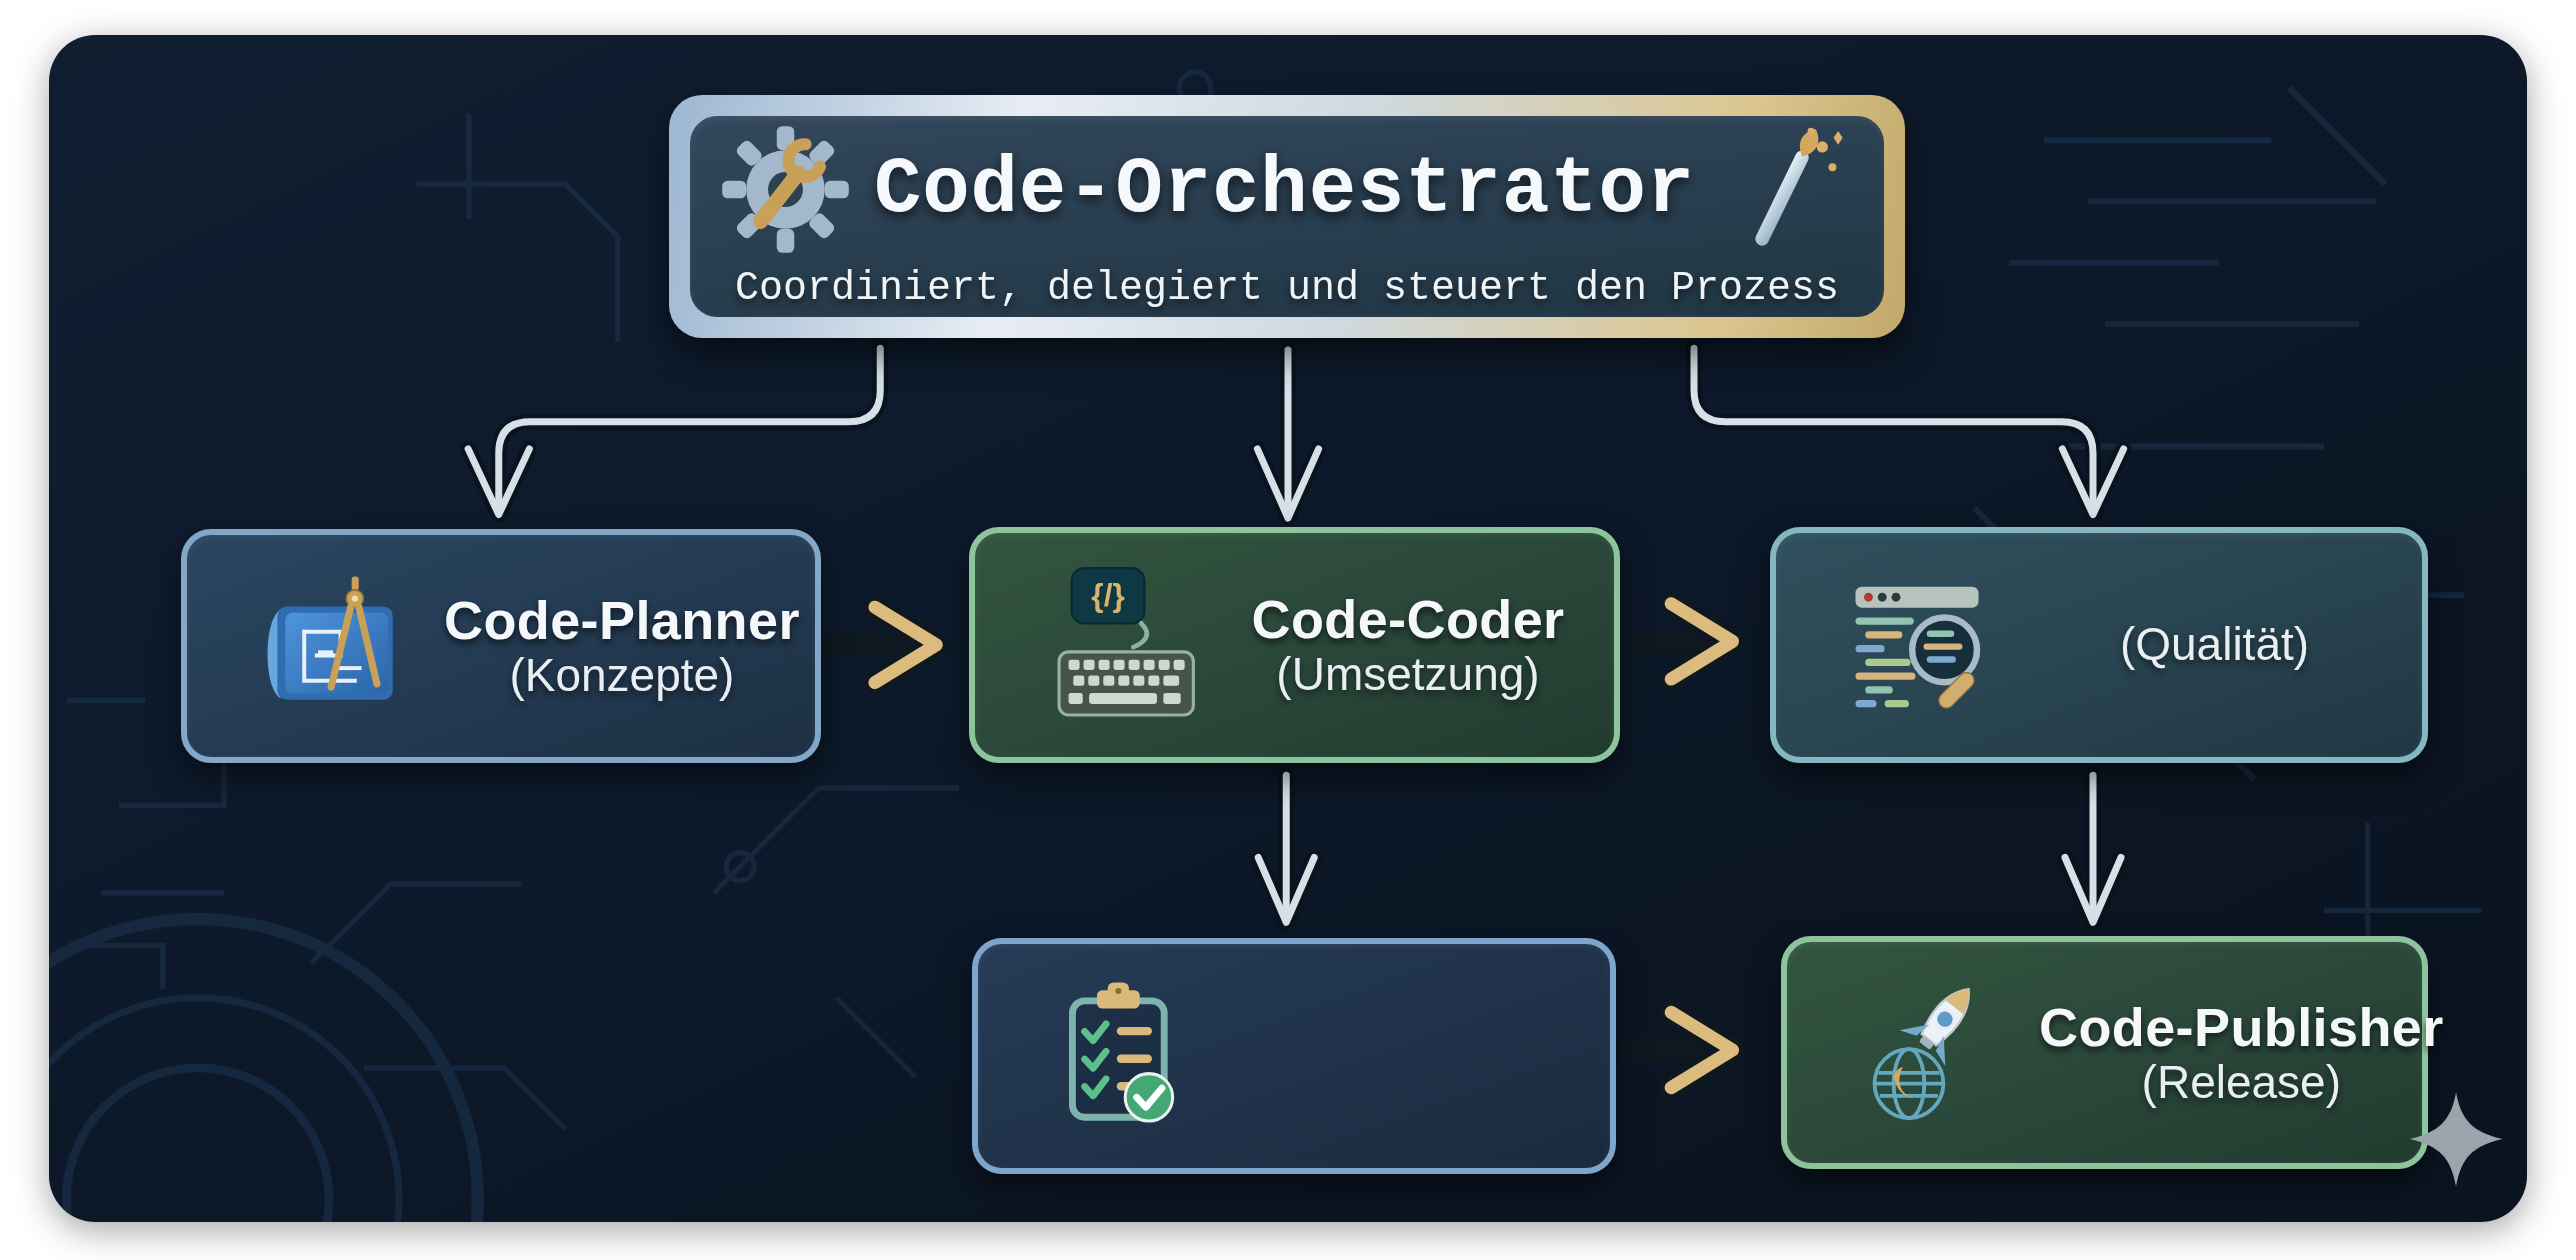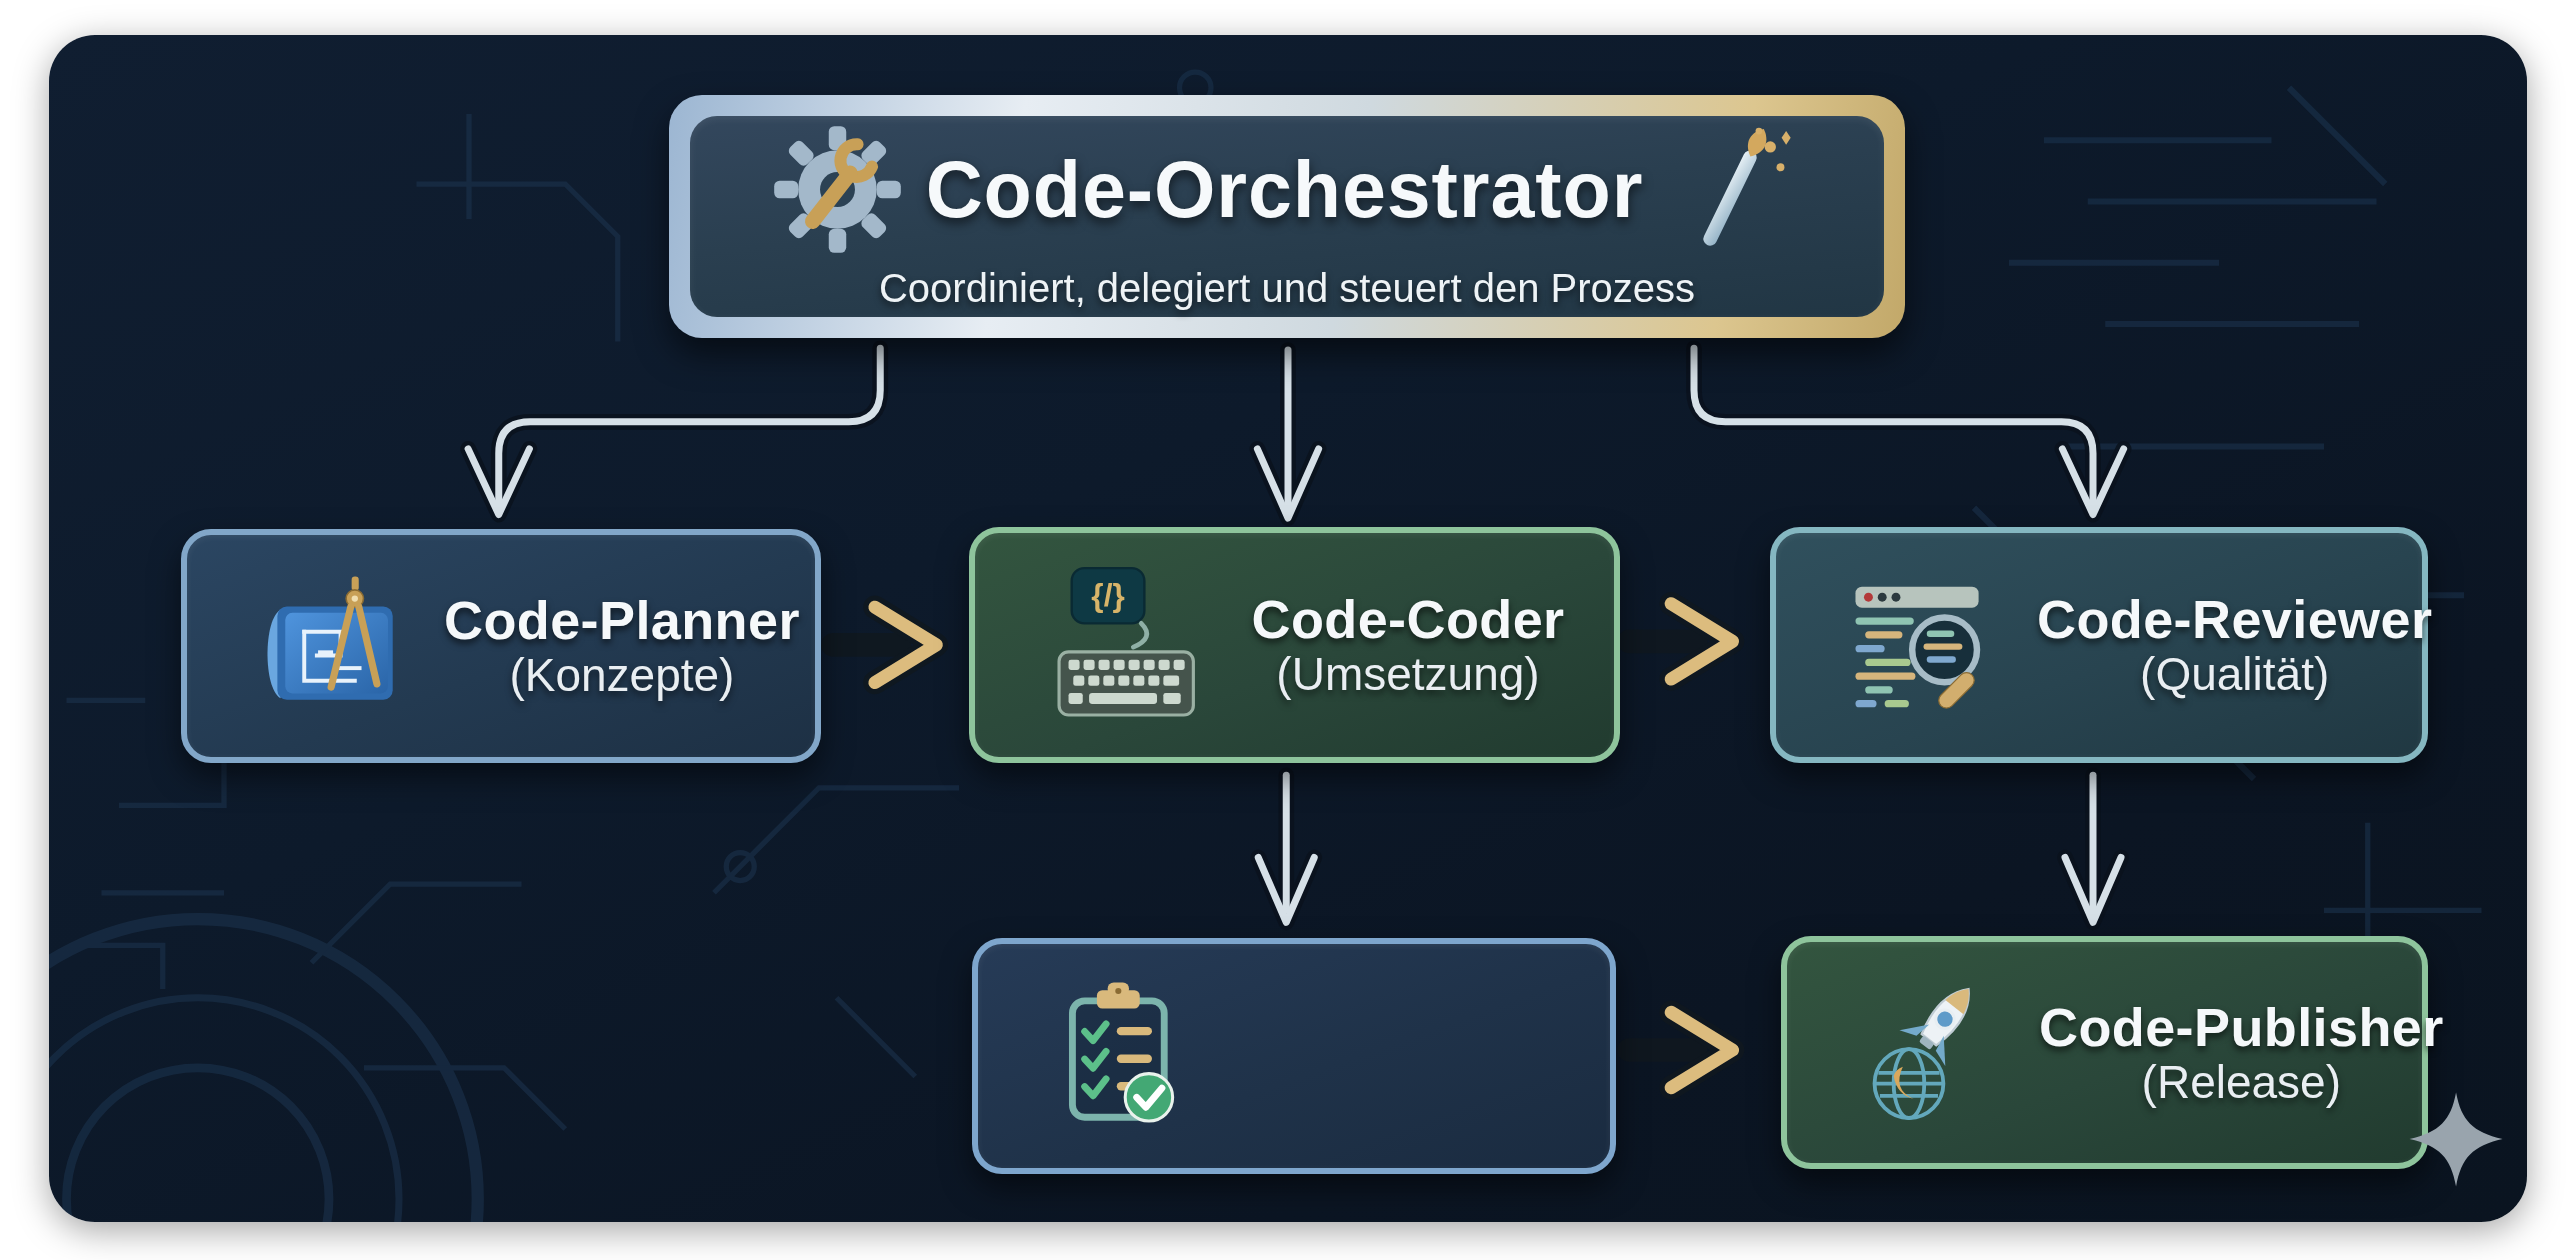--- a/index.html
+++ b/index.html
@@ -25,21 +25,21 @@
     text-shadow:0 4.4px 7.9px rgba(0,0,0,.6);}
   .n-sub{color:#e9eef2;font-size:46px;font-weight:400;white-space:nowrap;
     text-shadow:0 3.5px 7px rgba(0,0,0,.55);}
   .blue  {border:6.1px solid #82a7c9;background:linear-gradient(160deg,#2b4662 0%,#233a51 55%,#1d3044 100%);}
   .navy  {border:6.1px solid #7ea6cd;background:linear-gradient(160deg,#263b57 0%,#1f3249 55%,#1a2b40 100%);}
   .green {border:6.1px solid #8ec49c;background:linear-gradient(160deg,#33553f 0%,#2a473a 55%,#213b2f 100%);}
   .teal  {border:6.1px solid #85b7c1;background:linear-gradient(160deg,#30505d 0%,#284450 55%,#203842 100%);}
   .grad-border{
     position:absolute;left:669px;top:95px;width:1236px;height:243px;border-radius:33px;padding:21px;
     background:linear-gradient(100deg,#9cb6d2 0%,#e7edf3 28%,#cfd9df 55%,#dcc68f 85%,#c2a869 100%);
-    box-shadow:0 15.8px 33px rgba(0,0,0,.55);box-sizing:border-box;
+    box-shadow:0 15.8px 33px rgba(0,0,0,.55);box-sizing:border-box;font-family:Liberation Mono, monospace;
   }
   .orch-inner{
     width:100%;height:100%;border-radius:27px;
     background:linear-gradient(175deg,#33475d 0%,#2a3f50 45%,#213644 100%);
     display:flex;flex-direction:column;align-items:center;justify-content:center;gap:8.8px;
     box-shadow:inset 0 2.6px 8.8px rgba(255,255,255,.08);
   }
   .title-row{display:flex;align-items:center;gap:23px;}
   .o-title{color:#f6f9fb;font-weight:700;font-size:79px;letter-spacing:0.9px;white-space:nowrap;
     text-shadow:0 5.3px 10.5px rgba(0,0,0,.6);}
@@ -267,21 +267,20 @@
           <rect x="96" y="72" width="34" height="8" rx="4" fill="#8fc4b2"></rect>
           <rect x="92" y="88" width="48" height="8" rx="4" fill="#d6b57c"></rect>
           <rect x="96" y="104" width="36" height="8" rx="4" fill="#7fa8cf"></rect>
         </g>
         <circle cx="118" cy="96" r="40" fill="none" stroke="#a7bcc7" stroke-width="8"></circle>
         <g transform="rotate(45 150 128)">
           <rect x="141" y="126" width="19" height="54" rx="9.5" fill="#d2ae6e" stroke="#8a6b33" stroke-width="1.5"></rect>
         </g>
       </svg>
       <div class="n-text">
-        <span class="n-title">Code-Reviewer</span>
         <span class="n-sub">(Qualität)</span>
       </div>
     </div>
   </div>
 
   <div class="node navy" style="left:972px;top:938px;width:632px;height:224px;">
     <div class="inner-row">
       <svg width="153" height="166" viewBox="0 0 200 200" style="overflow:visible;">
         <rect x="28" y="28" width="120" height="152" rx="16" fill="rgba(10,28,44,0.25)" stroke="#7cb4ac" stroke-width="9"></rect>
         <rect x="74" y="4" width="28" height="16" rx="8" fill="#d9b97c"></rect>

